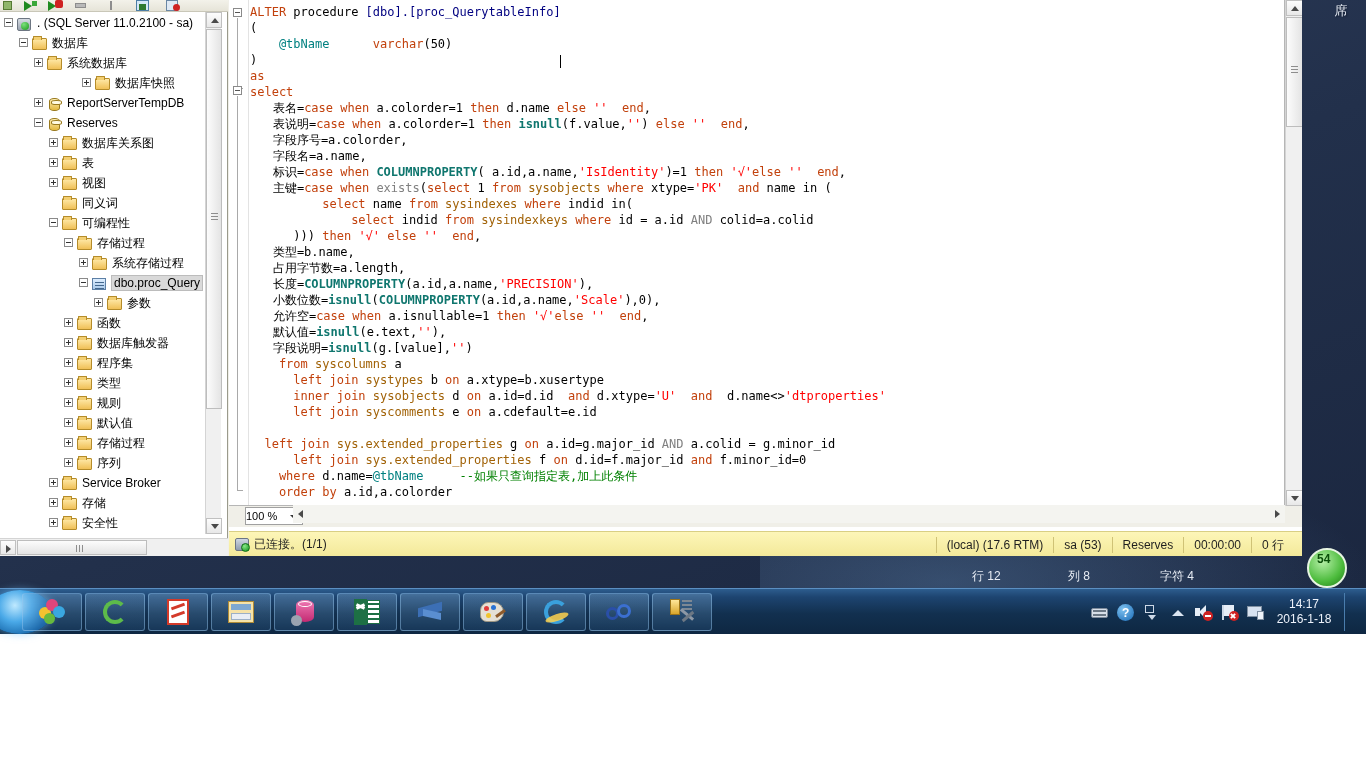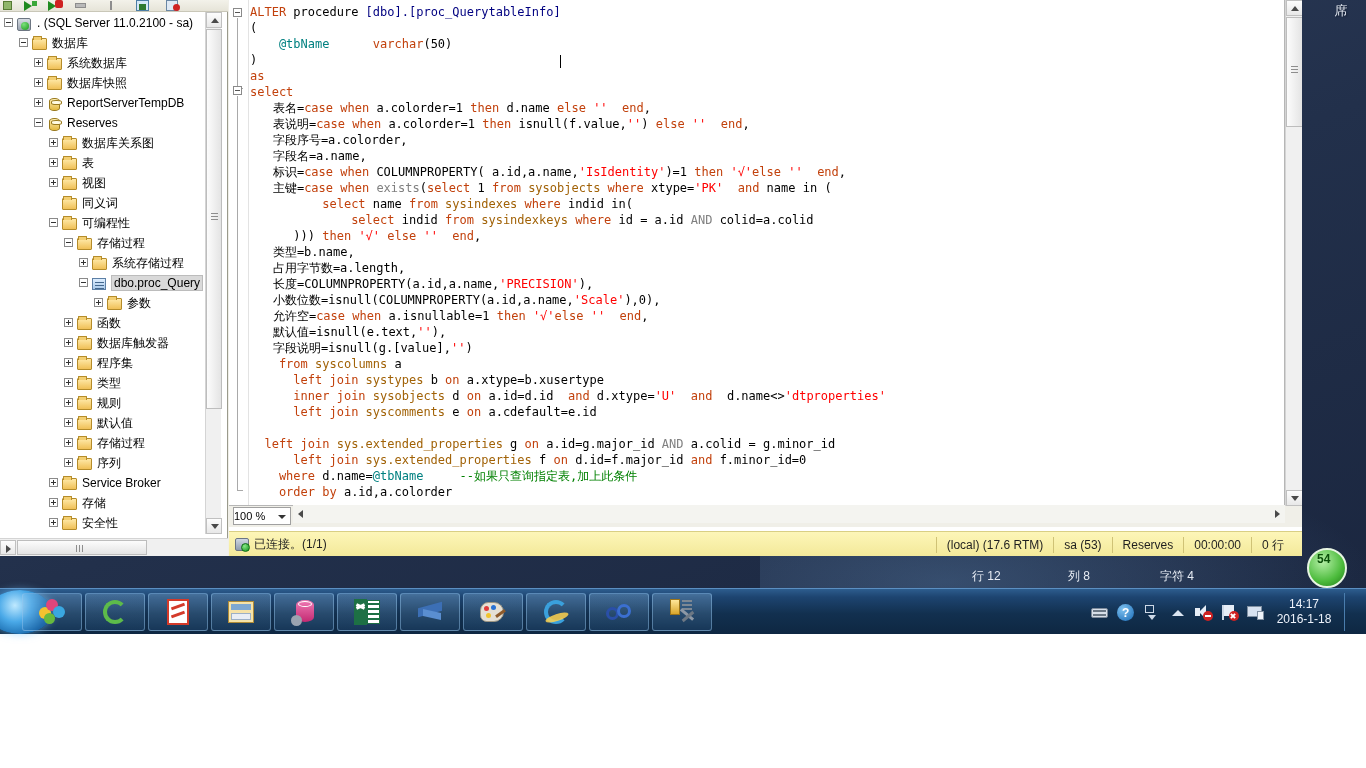--- a/index.html
+++ b/index.html
@@ -206,21 +206,21 @@
     position: absolute; left: 21px; top: 4px; right: 0; bottom: 0;
     font-family: "DejaVu Sans Mono", "Liberation Mono", monospace;
     font-size: 12px;
     line-height: 16px;
     white-space: pre;
     color: #000;
   }
   .ln { height: 16px; white-space: pre; }
   .kw  { color: #c2410c; }
   .sch { color: #000080; }
-  .fn  { color: #000000; }
+  .fn  { color: #0f766e; font-weight: bold; }
   .str { color: #ff0000; }
   .tbl { color: #a16207; }
   .op  { color: #808080; }
   .cjk { font-family: "DejaVu Sans", sans-serif; color: #000; }
   .var { color: #008080; }
   .cmt { color: #008000; }
 
   
   .fold {
     position: absolute; left: 4px; width: 9px; height: 9px;
@@ -246,21 +246,21 @@
   }
   #ed-vthumb {
     position: absolute; left: 0; top: 17px; width: 17px; height: 110px;
     background: linear-gradient(90deg,#fcfcfc,#e4e4e4); border: 1px solid #bdbdbd;
   }
   #zoom-bar {
     position: absolute; left: 0; bottom: 4px; width: 1073px; height: 21px;
     background: #f0efe8;
   }
   #zoom-combo {
-    position: absolute; left: 4px; top: 1px; width: 58px; height: 18px;
+    position: absolute; left: 16px; top: 1px; width: 58px; height: 18px;
     background: #fff; border: 1px solid #a0a0a0;
     font-size: 11px; line-height: 17px; padding-left: 0; color: #000;
   }
   #zoom-arrow {
     position: absolute; right: 4px; top: 7px; width: 0; height: 0;
     border-left: 4px solid transparent; border-right: 4px solid transparent; border-top: 4px solid #333;
   }
   #ed-hscroll {
     position: absolute; left: 64px; bottom: 4px; right: 17px; height: 18px;
     background: #f4f4f0;
@@ -386,21 +386,21 @@
       <i style="left:0;top:0;width:12px;height:11px;background:#dfe9f4;border:1px solid #6a87a4;"></i>
       <i style="left:7px;top:4px;width:7px;height:7px;background:#cf2222;border-radius:50%;"></i>
     </span>
   </div>
 
   <div id="object-explorer">
     <div id="oe-tree">
         <div class="tnode" style="padding-left: 4px;"><span class="exp "></span><span class="gl"><span class="ic-server" style="position: absolute; left: 0px; top: 2px;"></span></span><span class="lbl">. (SQL Server 11.0.2100 - sa)</span></div>
         <div class="tnode" style="padding-left: 19px;"><span class="exp "></span><span class="gl"><span class="ic-folder" style="position: absolute; left: 0px; top: 2px;"></span></span><span class="lbl">数据库</span></div>
         <div class="tnode" style="padding-left: 34px;"><span class="exp plus"></span><span class="gl"><span class="ic-folder" style="position: absolute; left: 0px; top: 2px;"></span></span><span class="lbl">系统数据库</span></div>
-        <div class="tnode" style="padding-left: 34px;"><span class="exp plus"></span><span class="gl"><span class="ic-folder" style="position: absolute; left: 0px; top: 2px;"></span></span><span class="lbl">数据库快照</span></div>
+        <div class="tnode" style="padding-left: 34px; margin-left: 48px;"><span class="exp plus"></span><span class="gl"><span class="ic-folder" style="position: absolute; left: 0px; top: 2px;"></span></span><span class="lbl">数据库快照</span></div>
         <div class="tnode" style="padding-left: 34px;"><span class="exp plus"></span><span class="gl"><span class="ic-db" style="position: absolute; left: 0px; top: 2px;"></span></span><span class="lbl">ReportServerTempDB</span></div>
         <div class="tnode" style="padding-left: 34px;"><span class="exp "></span><span class="gl"><span class="ic-db" style="position: absolute; left: 0px; top: 2px;"></span></span><span class="lbl">Reserves</span></div>
         <div class="tnode" style="padding-left: 49px;"><span class="exp plus"></span><span class="gl"><span class="ic-folder" style="position: absolute; left: 0px; top: 2px;"></span></span><span class="lbl">数据库关系图</span></div>
         <div class="tnode" style="padding-left: 49px;"><span class="exp plus"></span><span class="gl"><span class="ic-folder" style="position: absolute; left: 0px; top: 2px;"></span></span><span class="lbl">表</span></div>
         <div class="tnode" style="padding-left: 49px;"><span class="exp plus"></span><span class="gl"><span class="ic-folder" style="position: absolute; left: 0px; top: 2px;"></span></span><span class="lbl">视图</span></div>
         <div class="tnode" style="padding-left: 49px;"><span class="exp none"></span><span class="gl"><span class="ic-folder" style="position: absolute; left: 0px; top: 2px;"></span></span><span class="lbl">同义词</span></div>
         <div class="tnode" style="padding-left: 49px;"><span class="exp "></span><span class="gl"><span class="ic-folder" style="position: absolute; left: 0px; top: 2px;"></span></span><span class="lbl">可编程性</span></div>
         <div class="tnode" style="padding-left: 64px;"><span class="exp "></span><span class="gl"><span class="ic-folder" style="position: absolute; left: 0px; top: 2px;"></span></span><span class="lbl">存储过程</span></div>
         <div class="tnode" style="padding-left: 79px;"><span class="exp plus"></span><span class="gl"><span class="ic-folder" style="position: absolute; left: 0px; top: 2px;"></span></span><span class="lbl">系统存储过程</span></div>
         <div class="tnode selected" style="padding-left: 79px;"><span class="exp "></span><span class="gl"><span class="ic-proc" style="position: absolute; left: 0px; top: 2px;"></span></span><span class="lbl">dbo.proc_Query</span></div>

